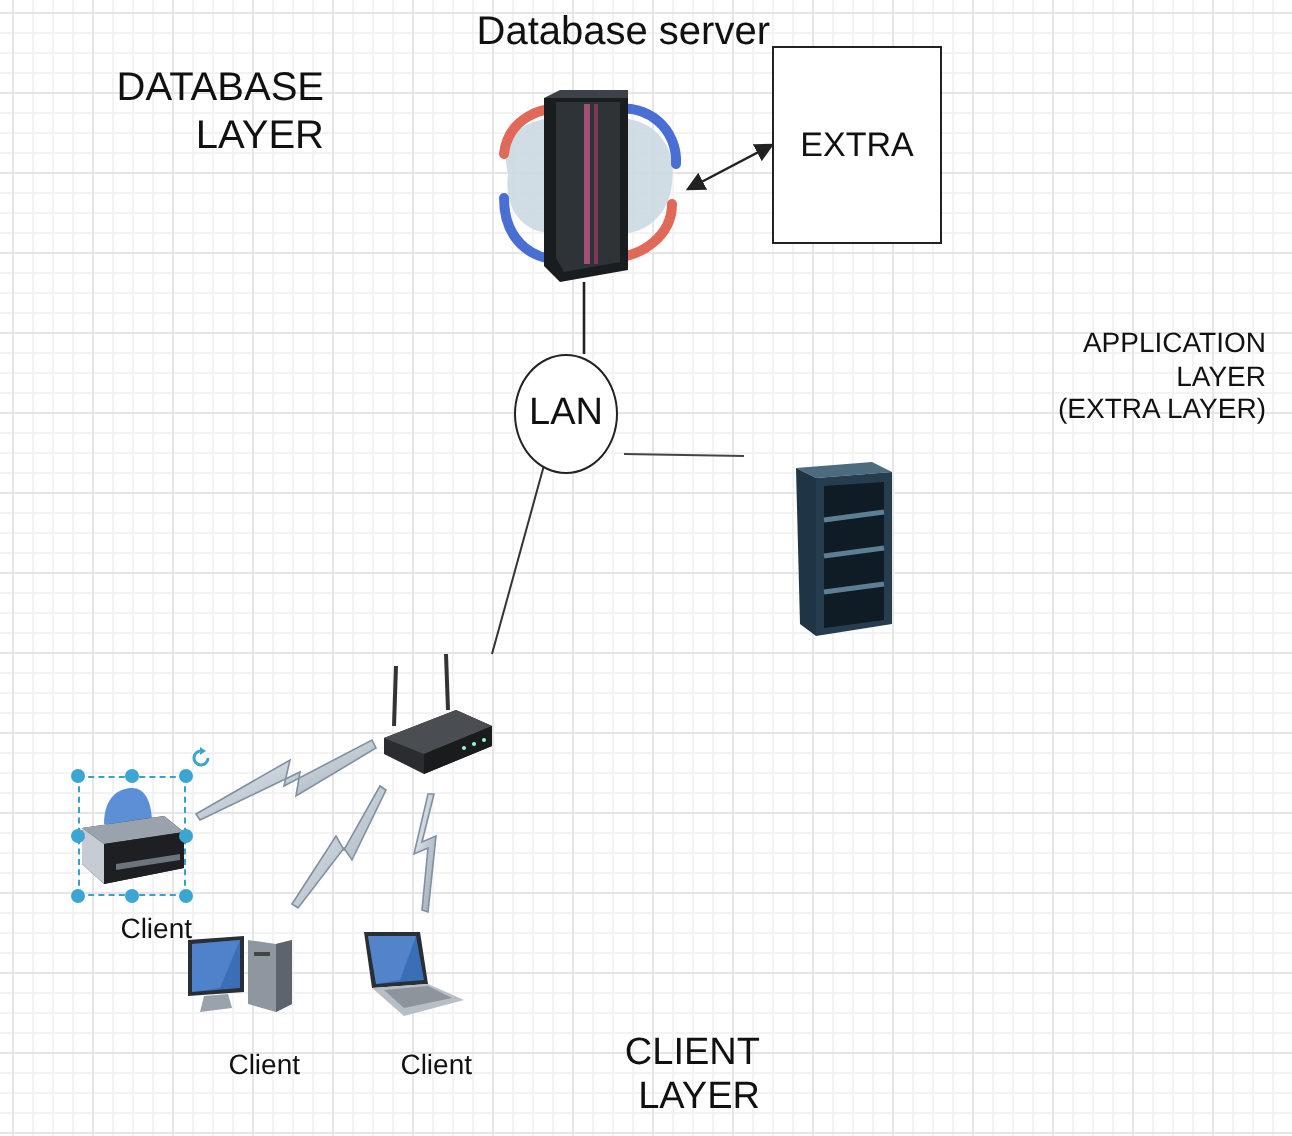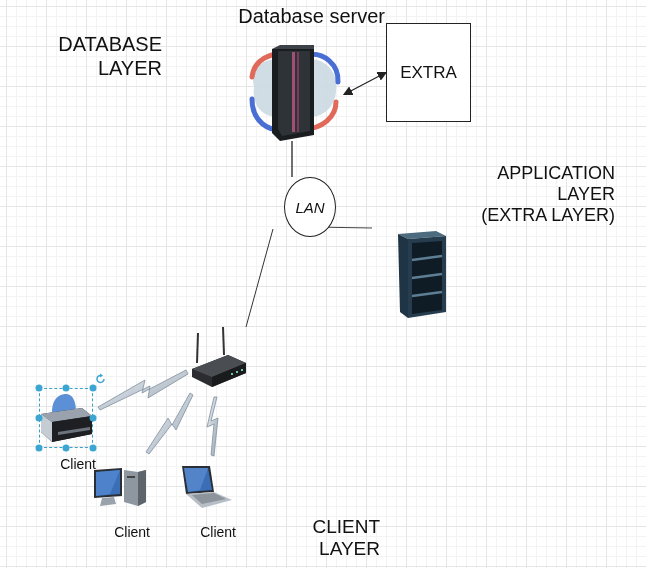--- a/index.html
+++ b/index.html
@@ -21,23 +21,23 @@
     .mid { font-size:17px; }
     .small { font-size:14px; }
     svg.links { position:absolute; left:0; top:0; }
     .icon { position:absolute; }
     .data-box {
       position:absolute; left:386px; top:23px; width:85px; height:99px;
       border:1px solid #222; background:#fff; box-sizing:border-box;
       display:flex; align-items:center; justify-content:center; font-size:17px;
     }
     .lan {
-      position:absolute; left:284px; top:177px; width:52px; height:60px;
+      position:absolute; left:257px; top:177px; width:52px; height:60px;
       border:1px solid #222; border-radius:50%; background:#fff; box-sizing:border-box;
-      display:flex; align-items:center; justify-content:center; font-size:15px;font-style:italic;
+      display:flex; align-items:center; justify-content:center; font-size:19px;
     }
     .sel-box {
       position:absolute; left:39px; top:388px; width:54px; height:60px;
       border:1px dashed #3aa0c8; box-sizing:border-box;
     }
     .handle {
       position:absolute; width:7px; height:7px; border-radius:50%;
       background:#3ba6d1; transform:translate(-50%,-50%);
     }
   </style>
@@ -60,21 +60,21 @@
   <line x1="273" y1="229" x2="246" y2="327" stroke="#333" stroke-width="1"></line>
 
   <polygon points="98,407 145,380 142,393 186,370 188,374 148,398 150,386 100,410" fill="url(#bolt)" stroke="#8090a0" stroke-width="0.8"></polygon>
   <polygon points="146,452 168,418 172,425 190,393 193,395 176,430 172,424 149,454" fill="url(#bolt)" stroke="#8090a0" stroke-width="0.8"></polygon>
   <polygon points="211,455 214,424 207,427 214,397 217,397 211,421 218,418 214,456" fill="url(#bolt)" stroke="#8090a0" stroke-width="0.8"></polygon>
 </svg>
 
 <div class="lbl big" style="left:42px; top:33px; width:120px;">DATABASE
 LAYER</div>
 <div class="lbl big" style="left:200px; top:5px; width:185px;">Database server</div>
-<div class="lbl mid" style="left:450px; top:163px; width:165px; font-size:18px;">APPLICATION
+<div class="lbl mid" style="left:468px; top:163px; width:165px; font-size:14px;">APPLICATION
 LAYER
 (EXTRA LAYER)</div>
 <div class="lbl big" style="left:270px; top:516px; width:110px; font-size:19px;">CLIENT
 LAYER</div>
 
 <div class="data-box">
   <span>EXTRA</span>
 </div>
 
 <svg class="icon" style="left:244px; top:37px;" width="100" height="104" viewBox="0 0 100 104">

